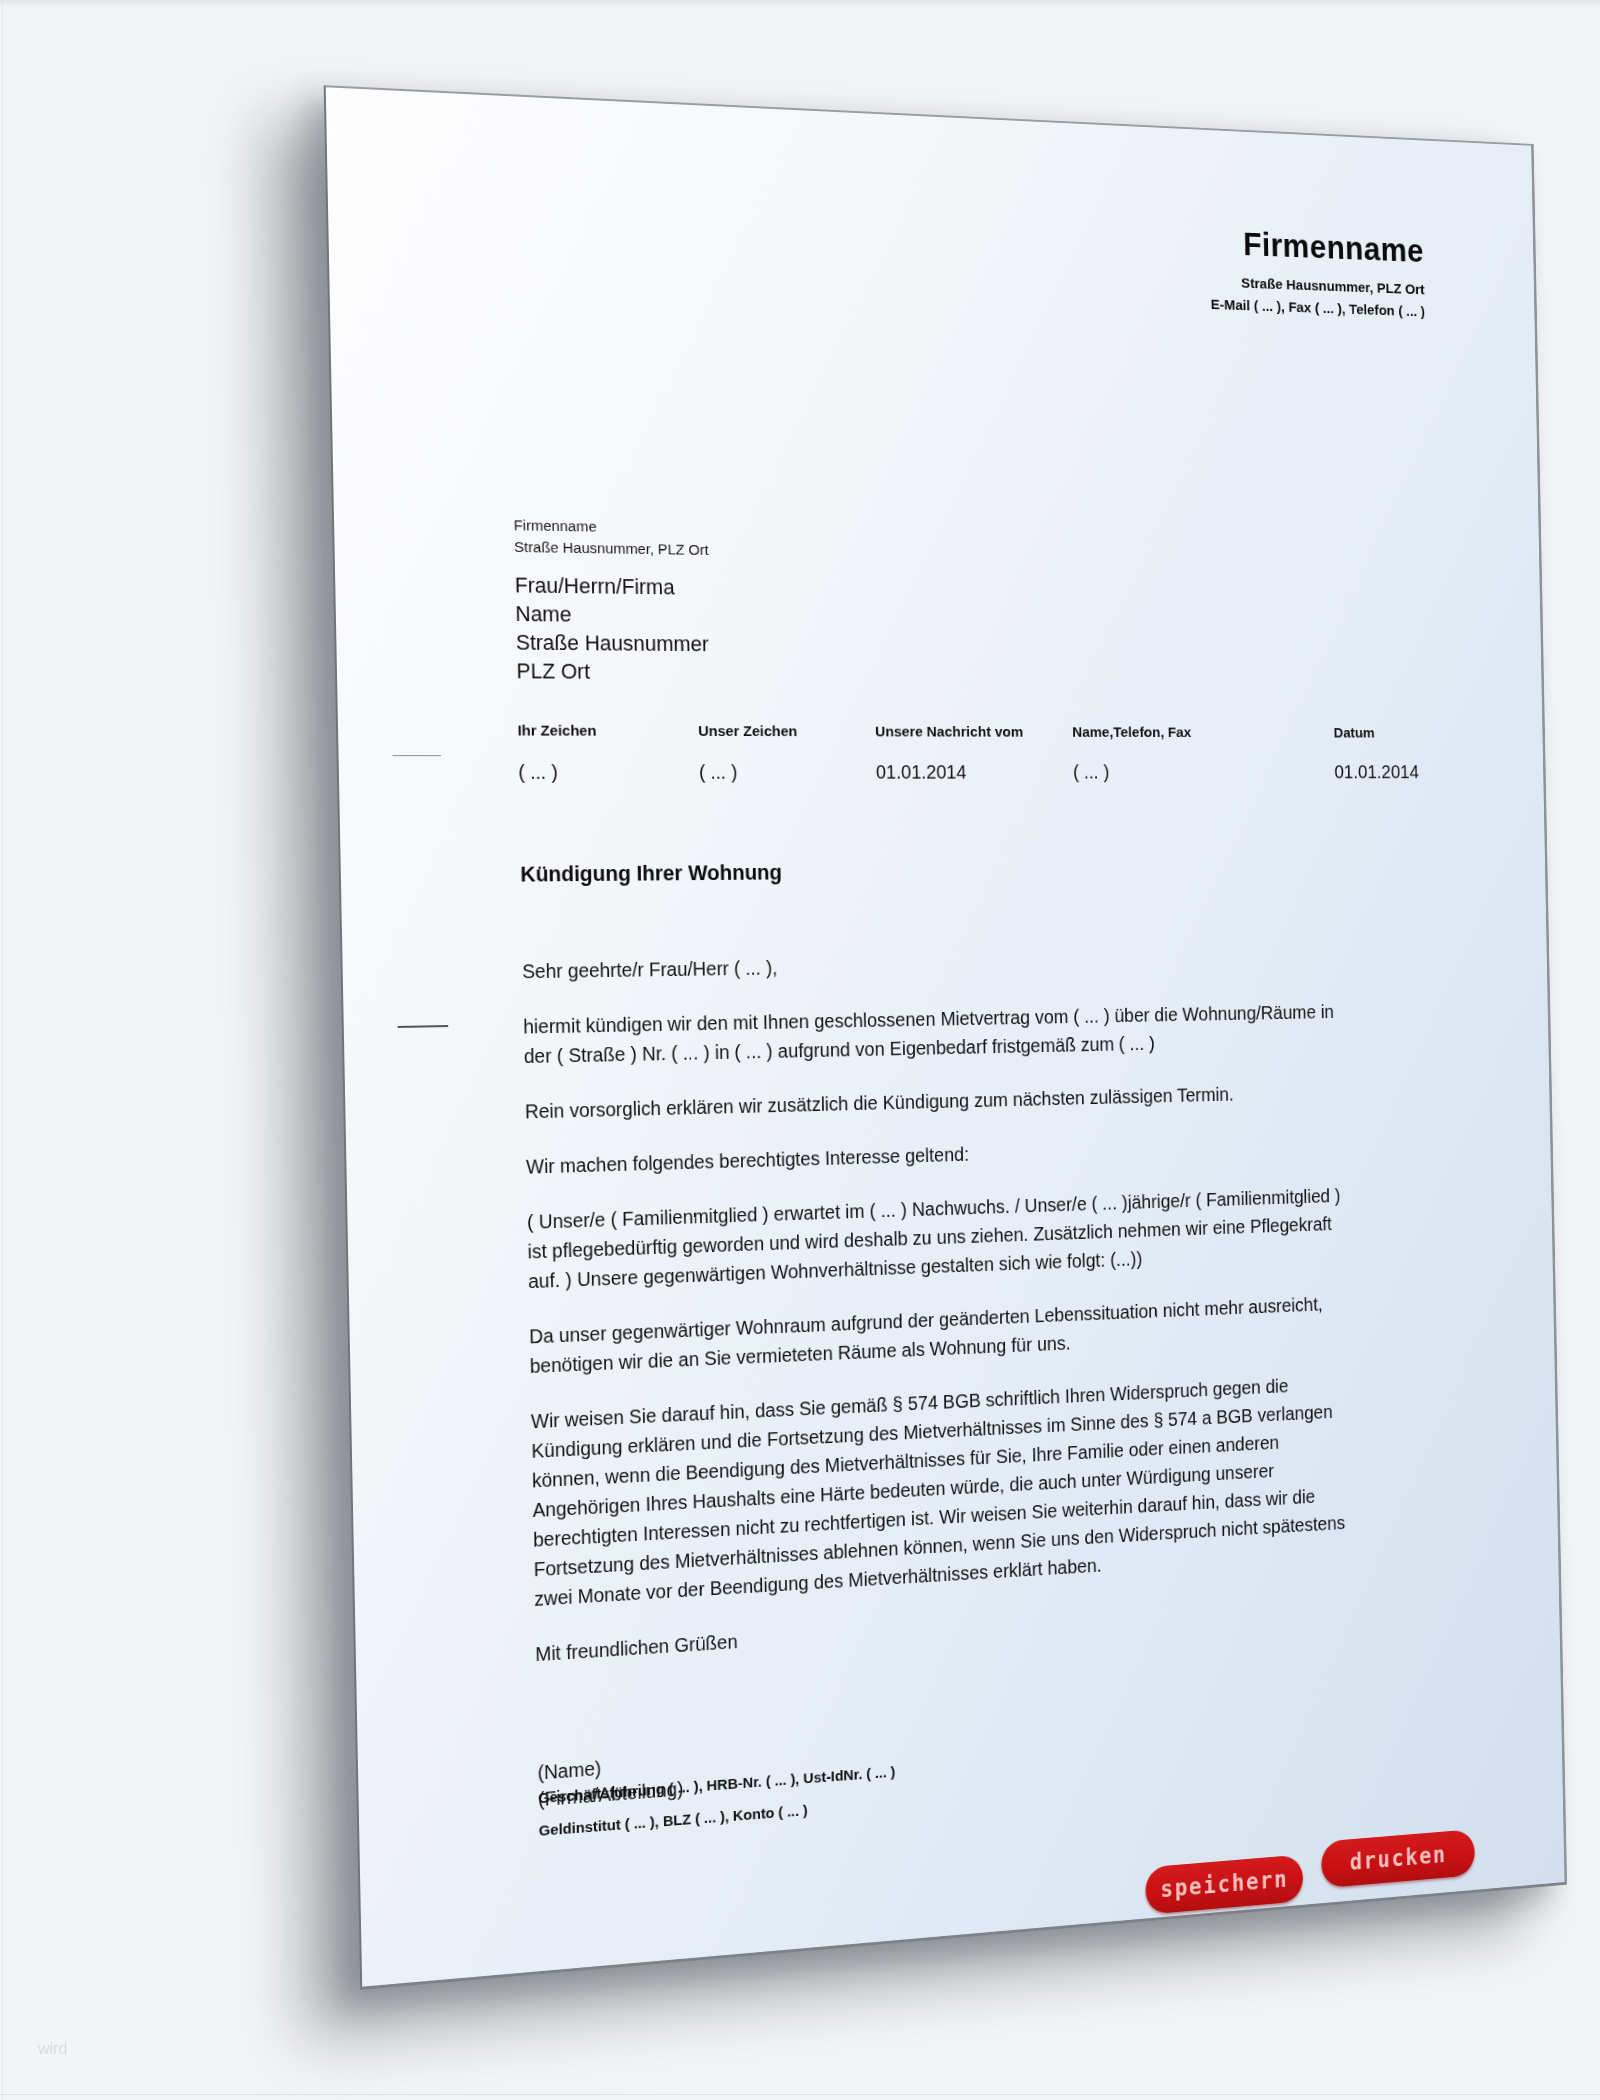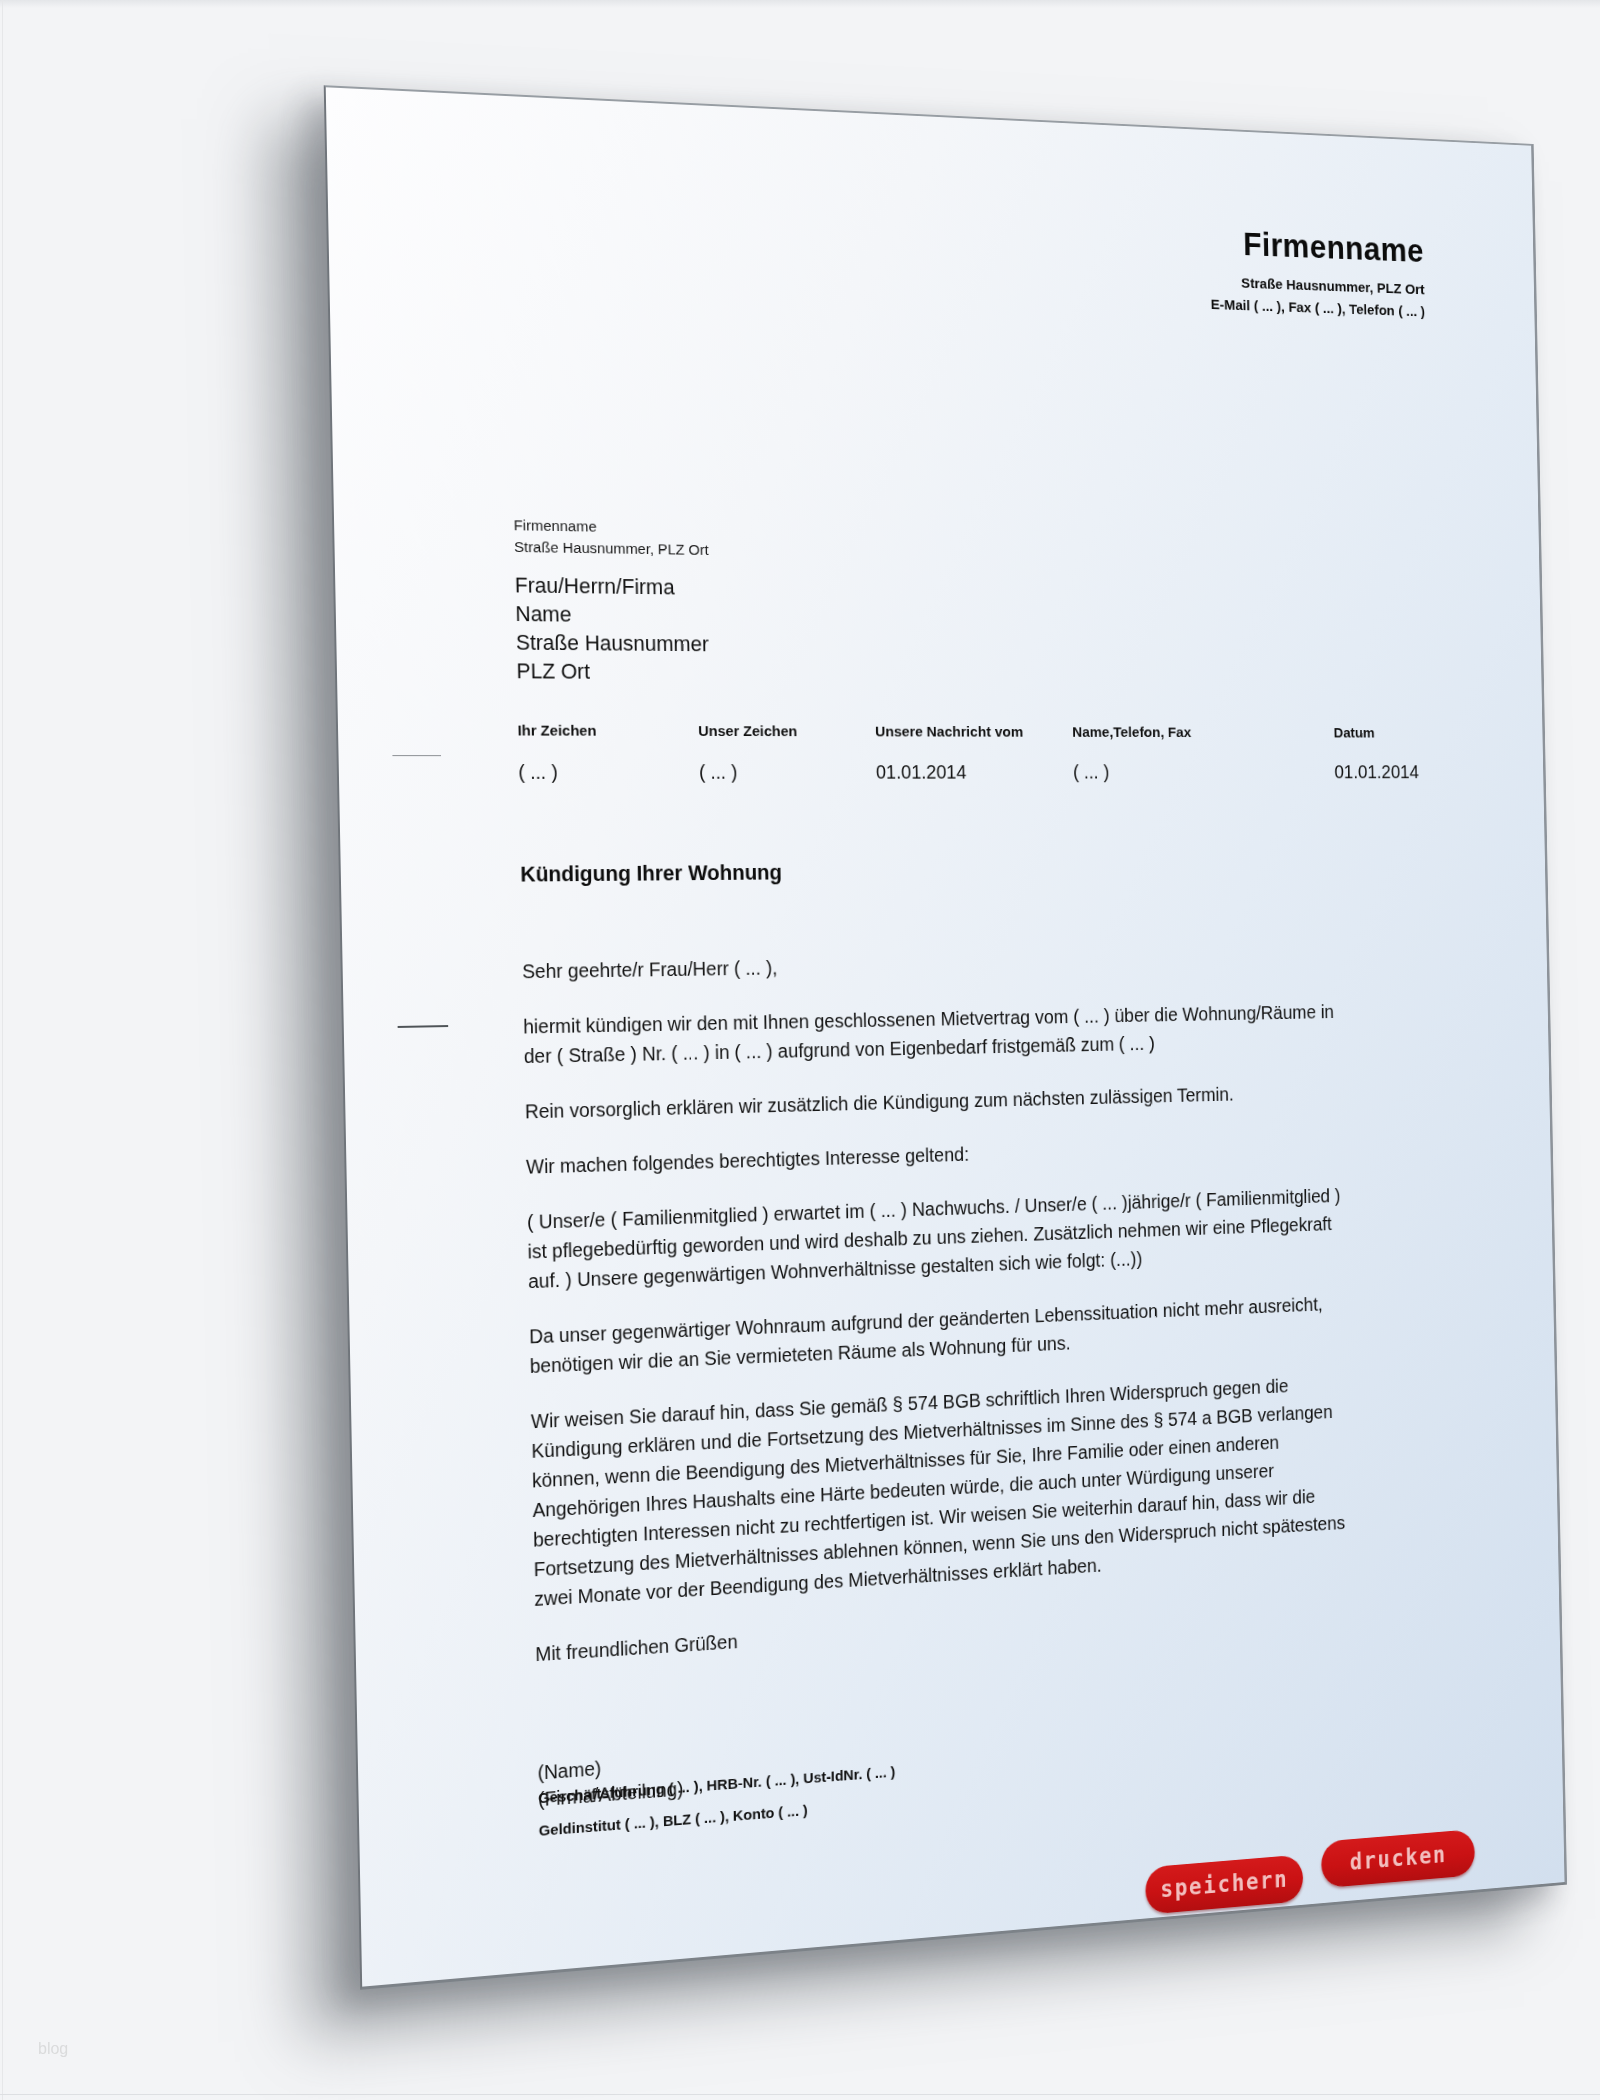--- a/index.html
+++ b/index.html
@@ -74,21 +74,21 @@
   .btn.print { transform:translateY(-12px); }
 
   .watermark { position:absolute; left:38px; top:2040px; font-size:16px; color:#dadbdc; }
 </style>
 </head>
 <body>
 
 <div class="frame-top"></div>
 <div class="frame-left"></div>
 <div class="frame-bottom"></div>
-<div class="watermark">blog</div>
+<div class="watermark">wird</div>
 
 <div class="sheet">
 
   <div class="letterhead">
     <div class="company">Firmenname</div>
     <div class="lh-line">Straße Hausnummer, PLZ Ort</div>
     <div class="lh-line">E-Mail ( ... ), Fax ( ... ), Telefon ( ... )</div>
   </div>
 
   <div class="recipient">

